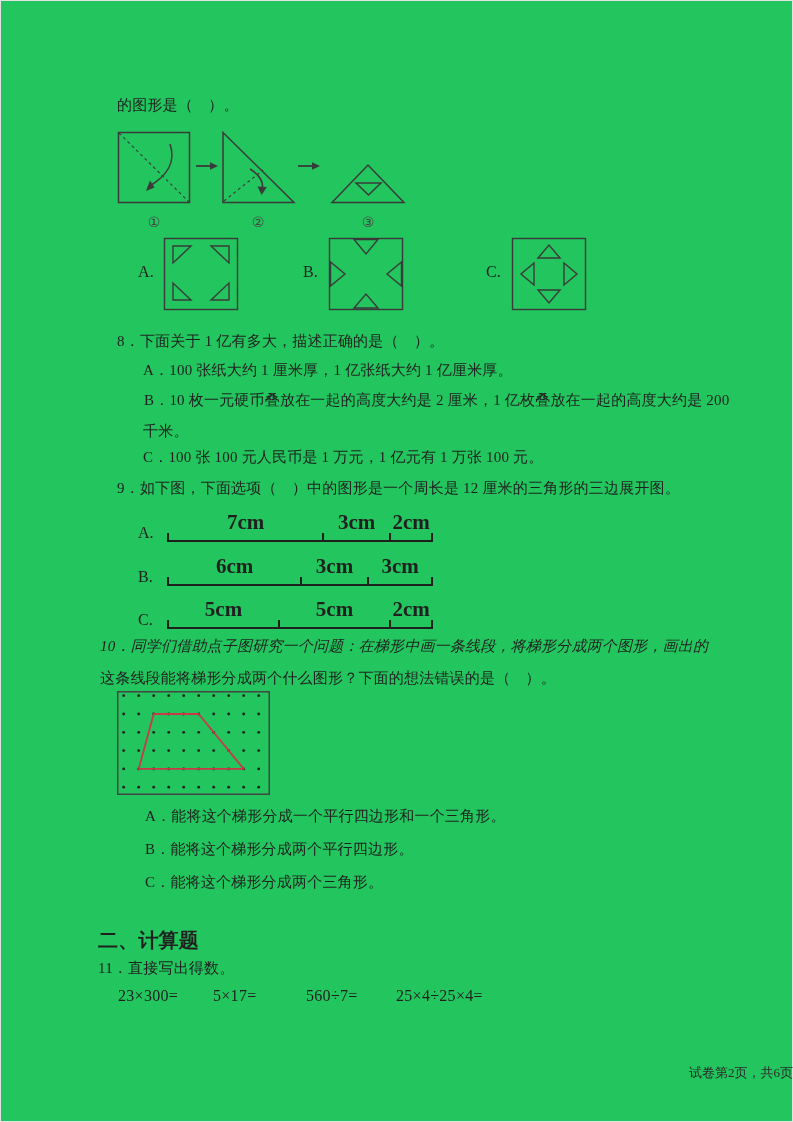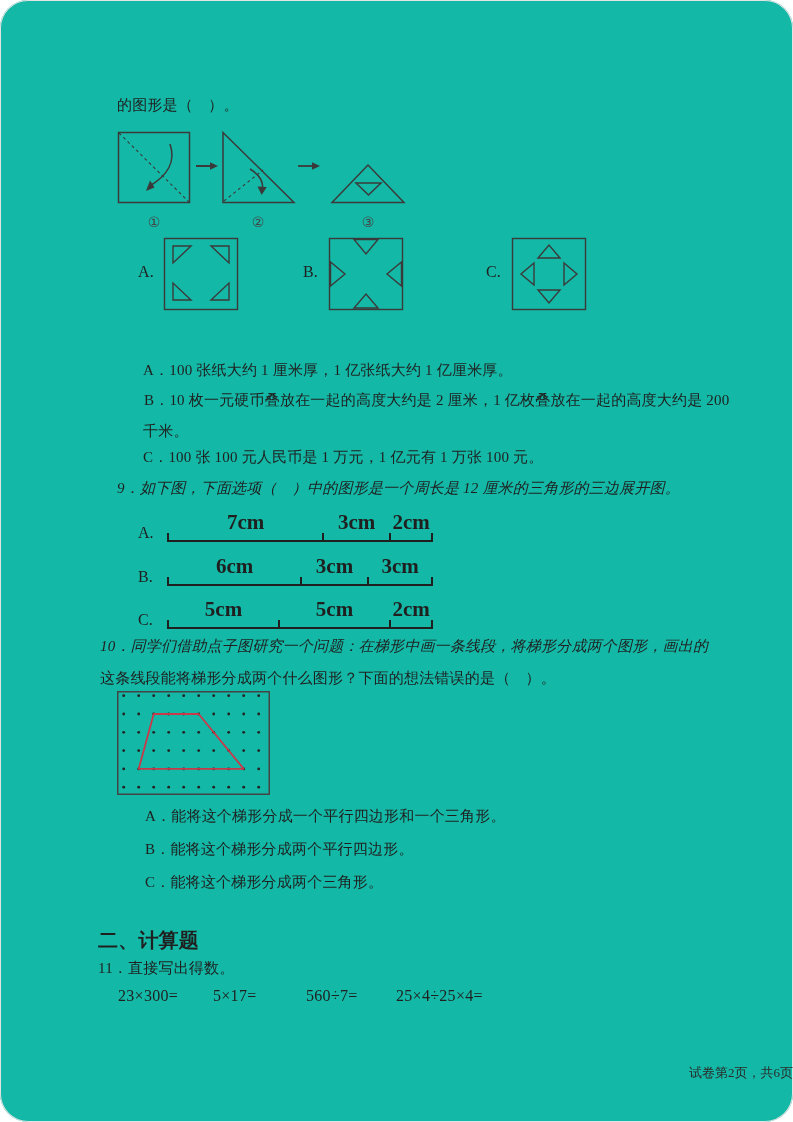--- a/index.html
+++ b/index.html
@@ -1,20 +1,20 @@
 <!DOCTYPE html>
 <html><head>
 <meta charset="utf-8">
 <style>
   html,body{margin:0;padding:0;background:#ffffff;}
   .page{
-    position:relative;width:793px;height:1122px;background:#14b8a6;
+    position:relative;width:793px;height:1122px;background:#22c55e;
     box-shadow:inset 0 0 0 1px #e3e3e3;
     font-family:"Liberation Serif","DejaVu Serif",serif;
-    color:#1f1f1f;overflow:hidden;border-radius:28px;
+    color:#1f1f1f;overflow:hidden;
   }
   .t{position:absolute;white-space:nowrap;font-size:15px;letter-spacing:.2px;line-height:1.2;}
   .opt{font-size:15px;}
   .bold{font-weight:bold;font-size:20px;}
   .abc-label{font-size:16px;}
   svg{position:absolute;overflow:visible;}
   .seg-row{position:absolute;display:flex;align-items:flex-end;}
   .seg-rowlabel{display:inline-block;width:29px;font-size:16px;padding-bottom:0px;}
   .seg-bar{display:flex;}
   .seg{position:relative;height:9px;border-left:2px solid #1f1f1f;border-bottom:2.5px solid #1f1f1f;box-sizing:border-box;}
@@ -85,26 +85,27 @@
   <svg style="left:511px;top:237px;" width="76" height="74" viewBox="0 0 76 74">
     <g stroke="#3a3a3a" stroke-width="1.4" fill="none">
       <rect x="1.5" y="1.5" width="73" height="71"></rect>
       <polygon points="27,21 49,21 38,8"></polygon>
       <polygon points="27,53 49,53 38,66"></polygon>
       <polygon points="23,26 23,48 10,37"></polygon>
       <polygon points="53,26 53,48 66,37"></polygon>
     </g>
   </svg>
 
+  <div class="t" style="left:117px;top:332px;">8．下面关于 1 亿有多大，描述正确的是（　）。</div>
   <div class="t opt" style="left:143px;top:361px;">A．100 张纸大约 1 厘米厚，1 亿张纸大约 1 亿厘米厚。</div>
   <div class="t opt" style="left:144px;top:391px;font-family:Liberation Serif, serif;">B．10 枚一元硬币叠放在一起的高度大约是 2 厘米，1 亿枚叠放在一起的高度大约是 200</div>
   <div class="t opt" style="left:143px;top:422px;">千米。</div>
   <div class="t opt" style="left:143px;top:448px;">C．100 张 100 元人民币是 1 万元，1 亿元有 1 万张 100 元。</div>
 
-  <div class="t" style="left:117px;top:479px;font-style:italic;">9．如下图，下面选项（　）中的图形是一个周长是 12 厘米的三角形的三边展开图。</div>
+  <div class="t" style="left:117px;top:479px;">9．如下图，下面选项（　）中的图形是一个周长是 12 厘米的三角形的三边展开图。</div>
   <div id="q9-rows">
       <div class="seg-row" style="left: 138px; top: 524px;">
         <span class="seg-rowlabel">A.</span>
         <div class="seg-bar">
           <span class="seg" style="width: 155.4px;">
             <span class="cm">7cm</span>
           </span>
           <span class="seg" style="width: 66.6px;">
             <span class="cm">3cm</span>
           </span>

